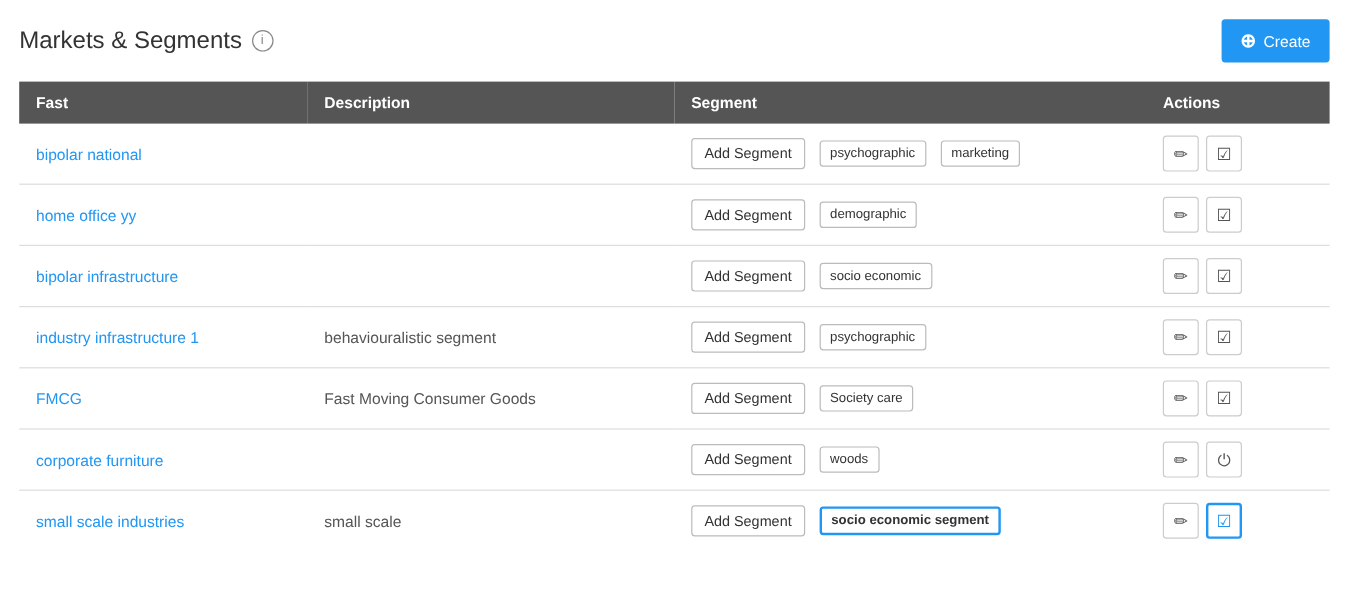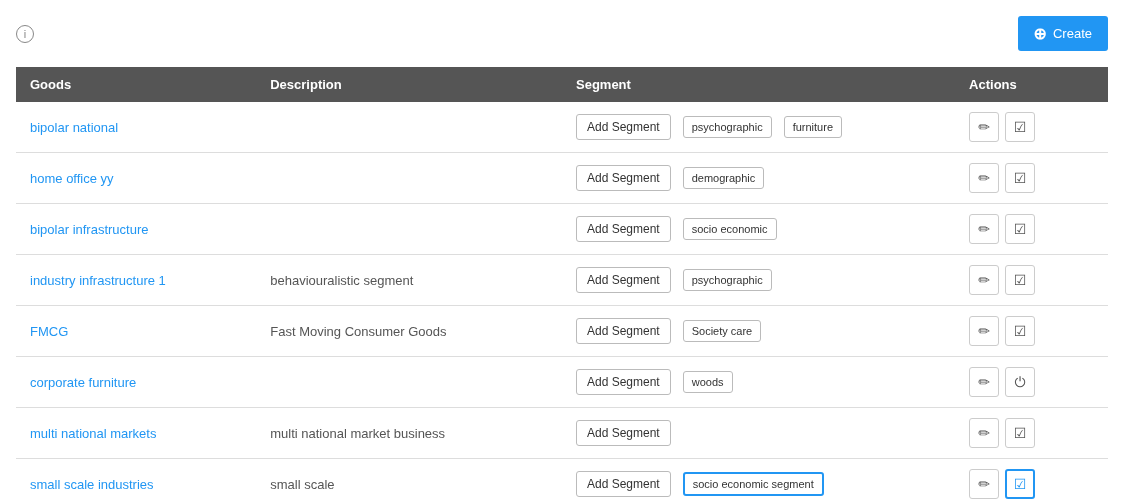--- a/index.html
+++ b/index.html
@@ -106,21 +106,21 @@
       border: 1px solid #bbb;
       border-radius: 3px;
       padding: 4px 8px;
       font-size: 11px;
       color: #333;
       font-weight: 500;
     }
     .segment-tag.highlighted {
       border: 2px solid #2196F3;
       color: #333;
-      font-weight: 400;
+      font-weight: 700;
     }
     .actions-cell {
       display: flex;
       align-items: center;
       gap: 6px;
     }
     .action-btn {
       width: 30px;
       height: 30px;
       background: #fff;
@@ -140,46 +140,47 @@
     .col-name { width: 22%; }
     .col-desc { width: 28%; }
     .col-segment { width: 36%; }
     .col-actions { width: 14%; }
   </style>
 </head>
 <body>
 
 <div class="page-header">
   <div class="page-title-area">
+    <span class="page-title">Markets &amp; Segments</span>
     <span class="info-icon">i</span>
   </div>
   <button class="create-btn">
     <span class="plus-icon">⊕</span>
     <span>Create</span>
   </button>
 </div>
 
 <table>
   <thead>
     <tr>
-      <th class="col-name">Goods</th>
+      <th class="col-name">Fast</th>
       <th class="col-desc">Description</th>
       <th class="col-segment">Segment</th>
       <th class="col-actions">Actions</th>
     </tr>
   </thead>
   <tbody id="table-body">
   <tr>
         <td class="name-cell col-name"><a href="#">bipolar national</a></td>
         <td class="description-cell col-desc"></td>
         <td class="col-segment">
           <div class="segment-cell">
             <button class="add-segment-btn">Add Segment</button>
             <span class="segment-tag">psychographic</span>
-            <span class="segment-tag">furniture</span>
+            <span class="segment-tag">marketing</span>
           </div>
         </td>
         <td class="col-actions">
           <div class="actions-cell">
             <button class="action-btn">✏</button>
             <button class="action-btn">☑</button>
           </div>
         </td>
       </tr>
       <tr>
@@ -252,35 +253,20 @@
         <td class="col-segment">
           <div class="segment-cell">
             <button class="add-segment-btn">Add Segment</button>
             <span class="segment-tag">woods</span>
           </div>
         </td>
         <td class="col-actions">
           <div class="actions-cell">
             <button class="action-btn">✏</button>
             <button class="action-btn">⏻</button>
-          </div>
-        </td>
-      </tr>
-      <tr>
-        <td class="name-cell col-name"><a href="#">multi national markets</a></td>
-        <td class="description-cell col-desc">multi national market business</td>
-        <td class="col-segment">
-          <div class="segment-cell">
-            <button class="add-segment-btn">Add Segment</button>
-          </div>
-        </td>
-        <td class="col-actions">
-          <div class="actions-cell">
-            <button class="action-btn">✏</button>
-            <button class="action-btn">☑</button>
           </div>
         </td>
       </tr>
       <tr>
         <td class="name-cell col-name"><a href="#">small scale industries</a></td>
         <td class="description-cell col-desc">small scale</td>
         <td class="col-segment">
           <div class="segment-cell">
             <button class="add-segment-btn">Add Segment</button>
             <span class="segment-tag highlighted">socio economic segment</span>

